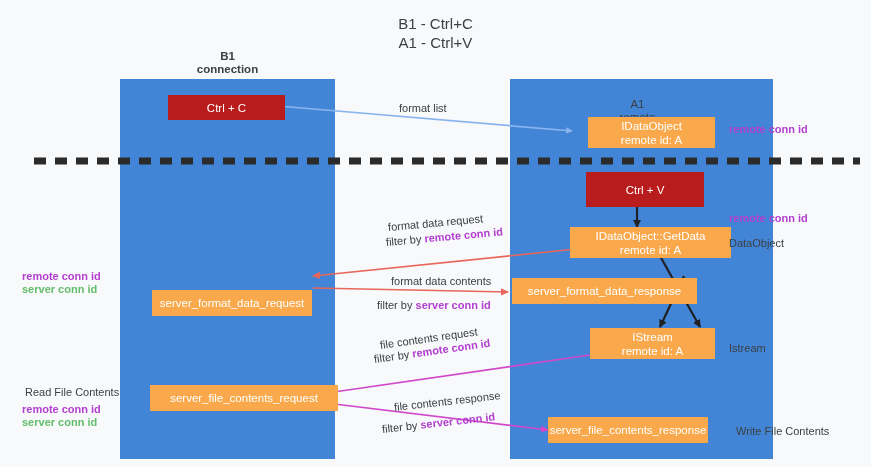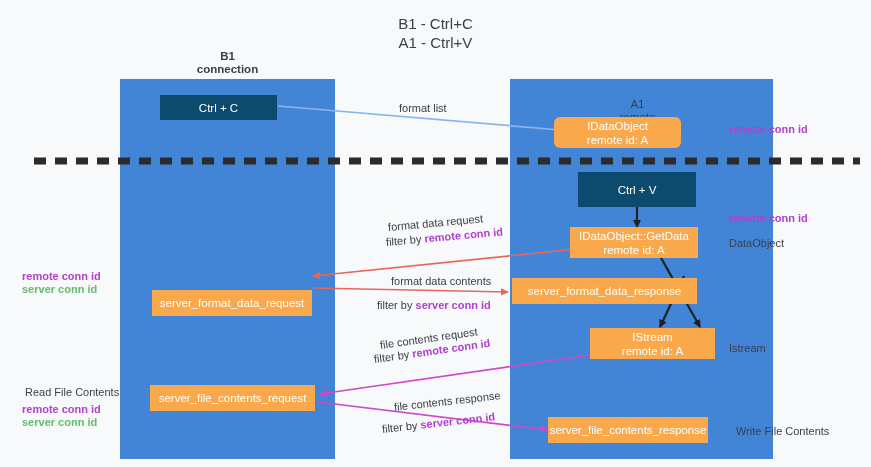--- a/index.html
+++ b/index.html
@@ -46,21 +46,21 @@
     flex-direction: column;
     align-items: center;
     justify-content: center;
     text-align: center;
     color: #ffffff;
     font-size: 11.5px;
     line-height: 14px;
     white-space: pre-line;
     padding: 2px 4px;
   }
-  .node.green  { background: #0c4a6e; }
+  .node.green  { background: #b91c1c; margin-left: 8px; }
   .node.orange { background: #f9a council; }
   .node.orange { background: #f9a94c; }
 
   
   .elabel {
     font-size: 11px;
     line-height: 14px;
     color: #3c4043;
     white-space: nowrap;
   }
@@ -128,36 +128,36 @@
   <div class="abs title">B1 - Ctrl+C
 A1 - Ctrl+V</div>
 
   <div class="abs colhead" style="left:150px; top:50px; width:155px;font-weight:bold;">B1
 connection</div>
   <div class="abs colhead" style="left:560px; top:50px; width:155px;margin-top:48px;">A1
 remote</div>
 
   <div class="abs node green" style="left:160px; top:95px; width:117px; height:25px;">Ctrl + C</div>
 
-  <div class="abs node orange" style="left:554px; top:117px; width:127px; height:31px;border-radius:6px;">IDataObject
+  <div class="abs node orange" style="left:588px; top:117px; width:127px; height:31px;">IDataObject
 remote id: A</div>
 
   <div class="abs node green" style="left:578px; top:172px; width:118px; height:35px;">Ctrl + V</div>
 
-  <div class="abs node orange" style="left:570px; top:227px; width:128px; height:31px;">IDataObject::GetData
+  <div class="abs node orange" style="left:570px; top:227px; width:161px; height:31px;">IDataObject::GetData
 remote id: A</div>
 
   <div class="abs node orange" style="left:152px; top:268px; width:160px; height:26px;margin-top:22px;">server_format_data_request</div>
 
   <div class="abs node orange" style="left:512px; top:278px; width:185px; height:26px;">server_format_data_response</div>
 
   <div class="abs node orange" style="left:590px; top:328px; width:125px; height:31px;">IStream
 remote id: A</div>
 
-  <div class="abs node orange" style="left:150px; top:385px; width:165px; height:26px;text-align:center;">server_file_contents_request</div>
+  <div class="abs node orange" style="left:150px; top:385px; width:188px; height:26px;text-align:center;">server_file_contents_request</div>
 
   <div class="abs node orange" style="left:548px; top:417px; width:160px; height:26px;">server_file_contents_response</div>
 
   <div class="abs elabel" style="left:399px; top:101px;">format list</div>
 
   <div class="abs elabel rot-a" style="left:388px; top:220px;">format data request</div>
   <div class="abs elabel rot-a" style="left:386px; top:235px;"><span>filter by </span><span class="hl-purple">remote conn id</span></div>
 
   <div class="abs elabel" style="left:391px; top:274px;">format data contents</div>
   <div class="abs elabel" style="left:377px; top:298px;"><span>filter by </span><span class="hl-purple">server conn id</span></div>

